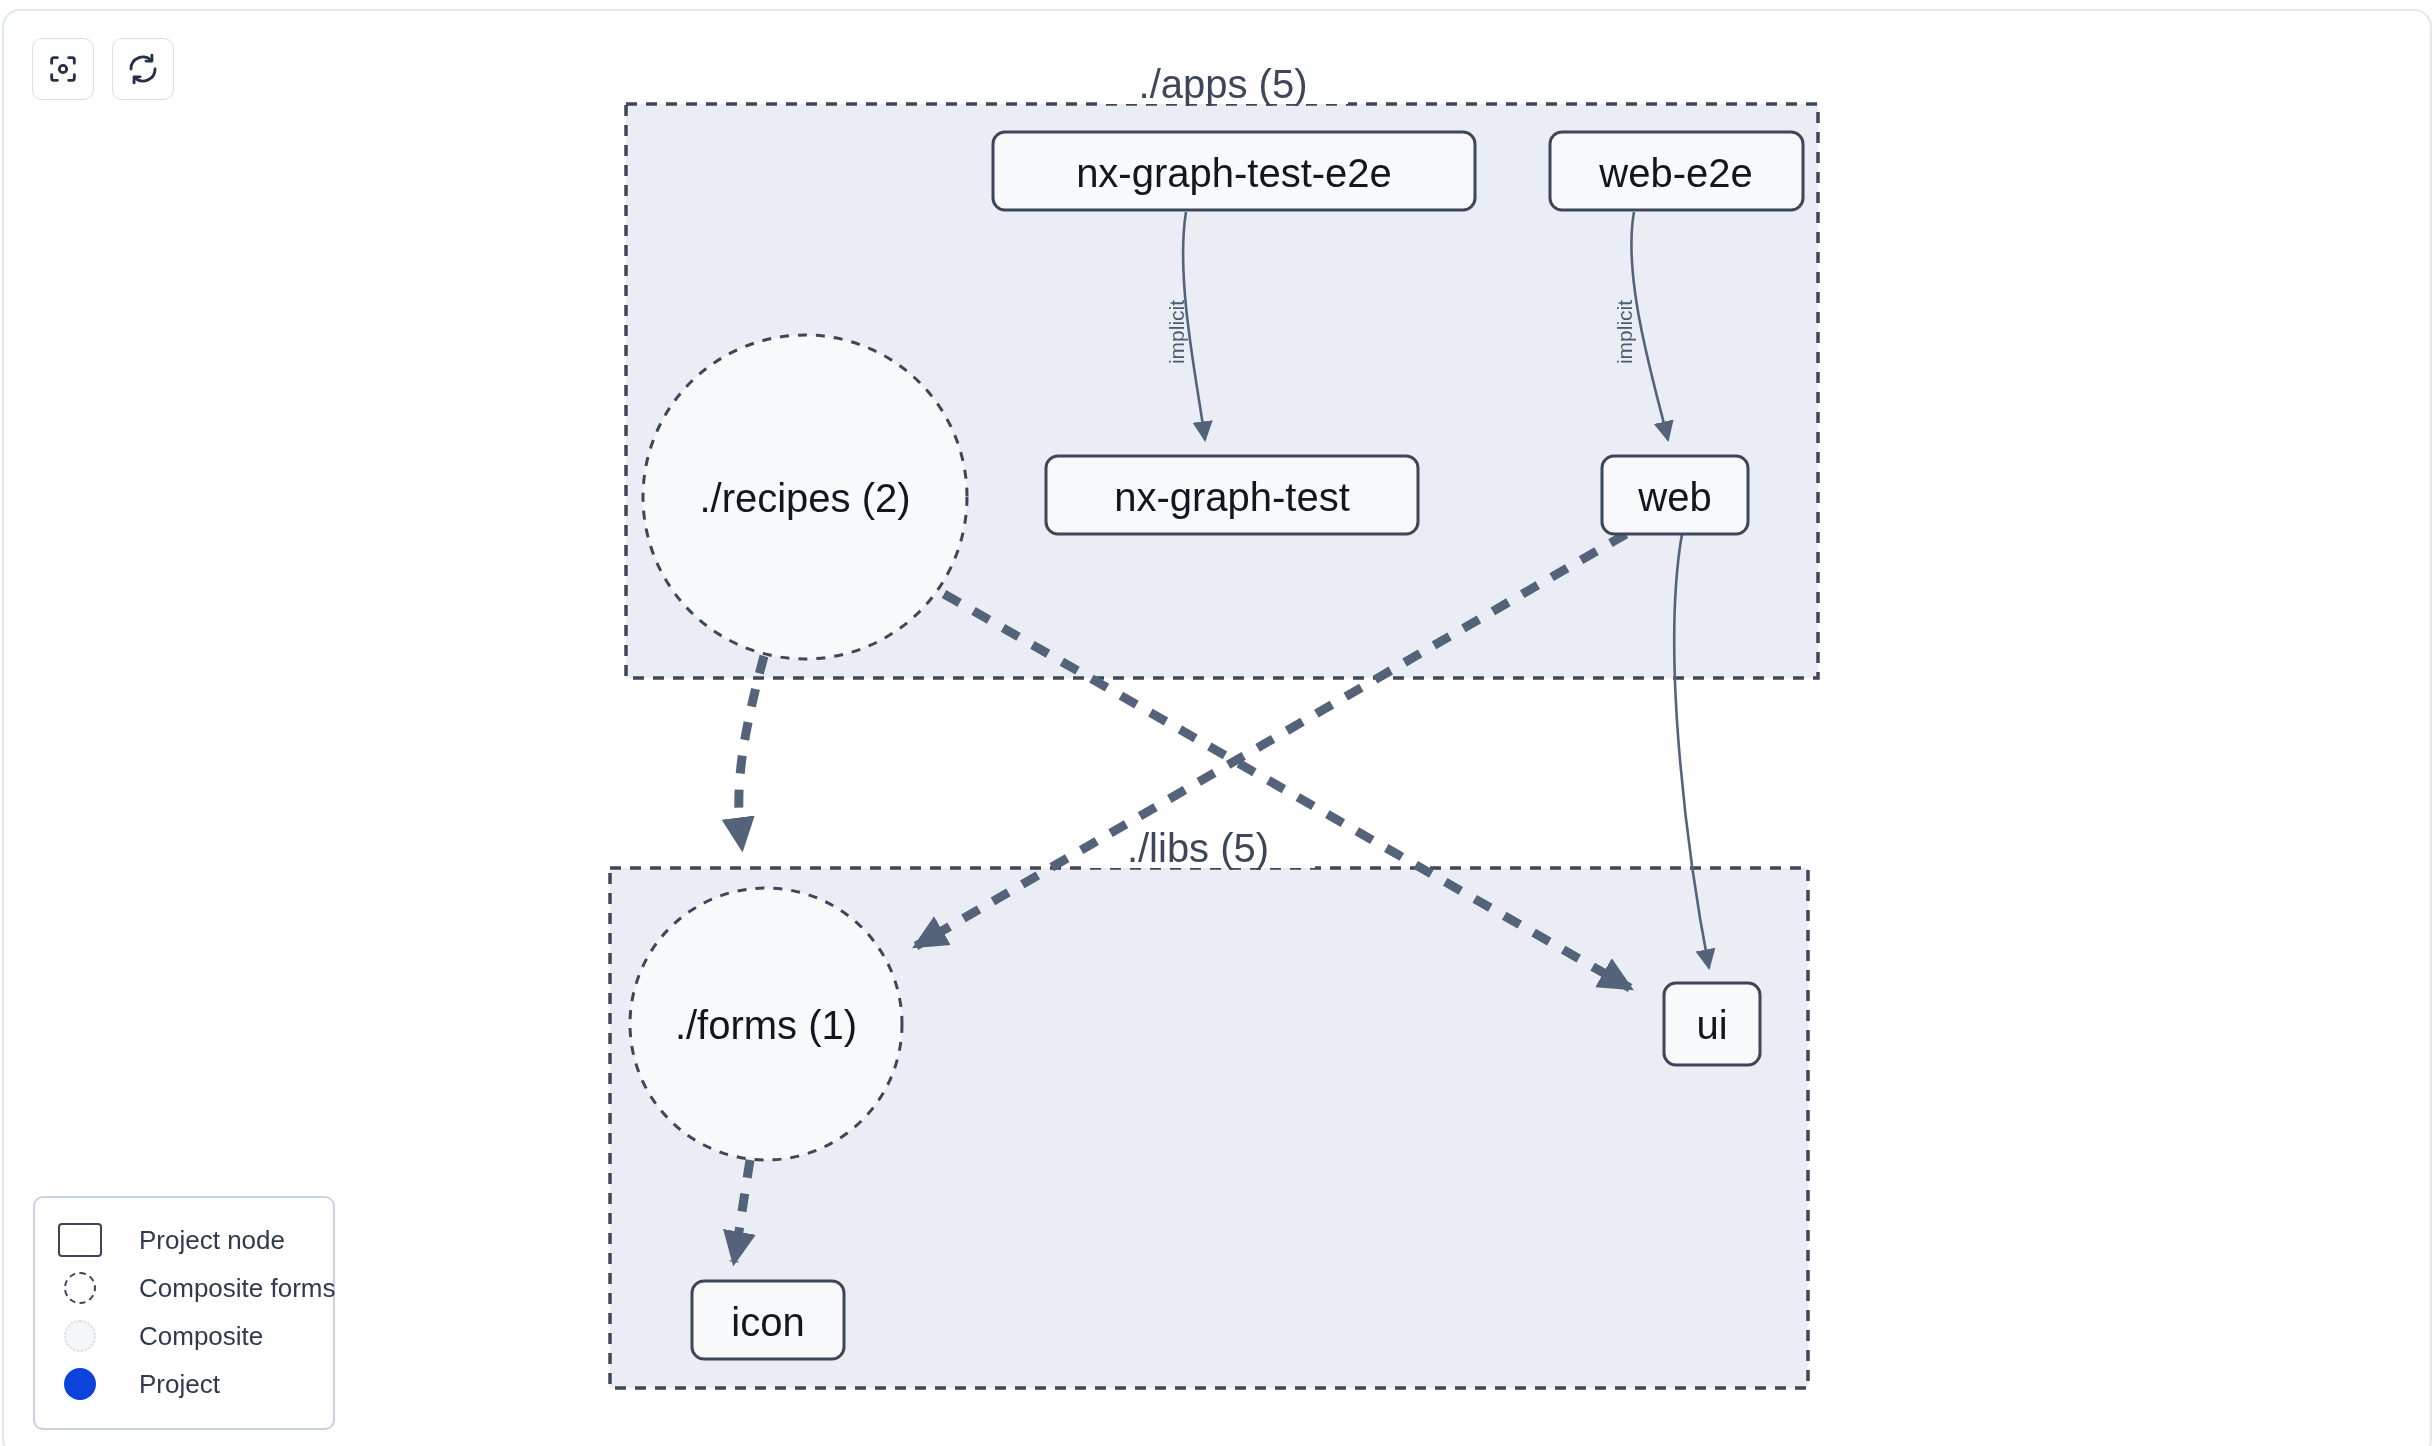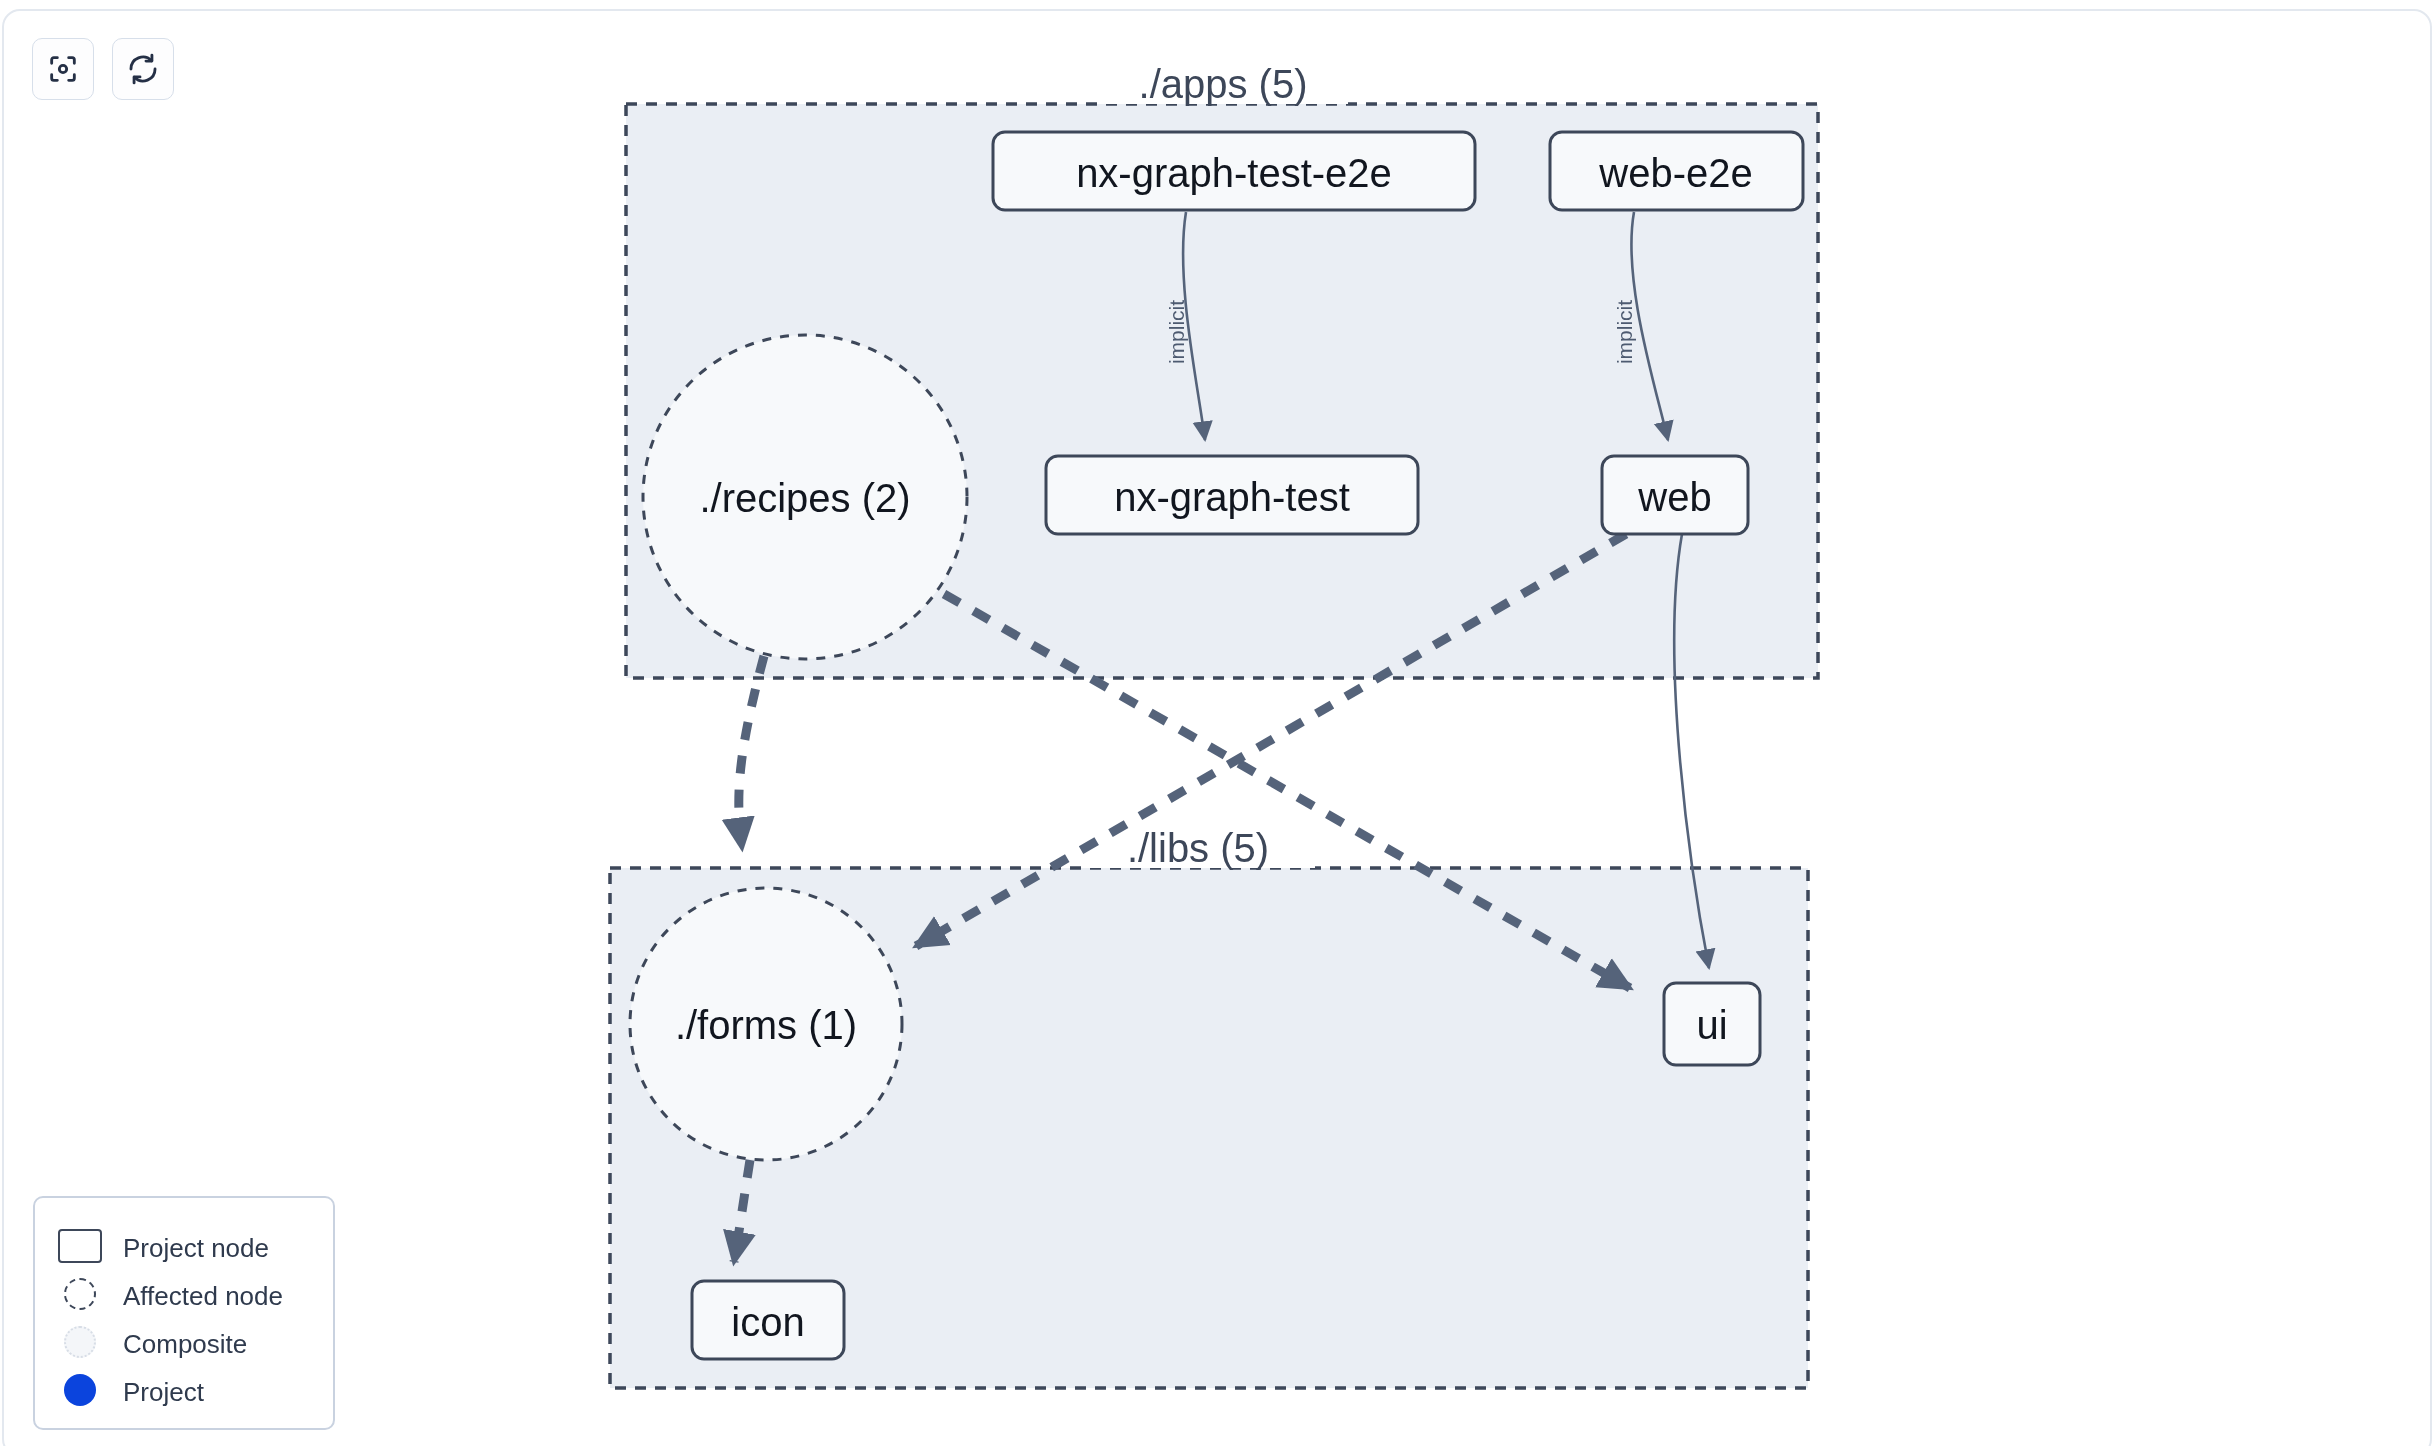--- a/index.html
+++ b/index.html
@@ -126,23 +126,23 @@
     top: 1196px;
     width: 302px;
     background: #ffffff;
     border: 2px solid #c9d2e0;
     border-radius: 10px;
     padding: 18px 22px 20px 22px;
     z-index: 30;
   }
   .legend-row {
     display: flex;
-    align-items: flex-end;
+    align-items: center;
     height: 48px;
-    gap: 20px;
+    gap: 36px;
   }
   .legend-swatch {
     width: 46px;
     height: 36px;
     flex: 0 0 46px;
     display: flex;
     align-items: center;
     justify-content: center;
   }
   .sw-rect {
@@ -302,21 +302,21 @@
     <div class="legend-row">
       <span class="legend-swatch">
         <span class="sw-rect"></span>
       </span>
       <span class="legend-text">Project node</span>
     </div>
     <div class="legend-row">
       <span class="legend-swatch">
         <span class="sw-dashed-circle"></span>
       </span>
-      <span class="legend-text">Affected node</span>
+      <span class="legend-text">Composite forms</span>
     </div>
     <div class="legend-row">
       <span class="legend-swatch">
         <span class="sw-affected"></span>
       </span>
       <span class="legend-text">Composite</span>
     </div>
     <div class="legend-row">
       <span class="legend-swatch">
         <span class="sw-touched"></span>

